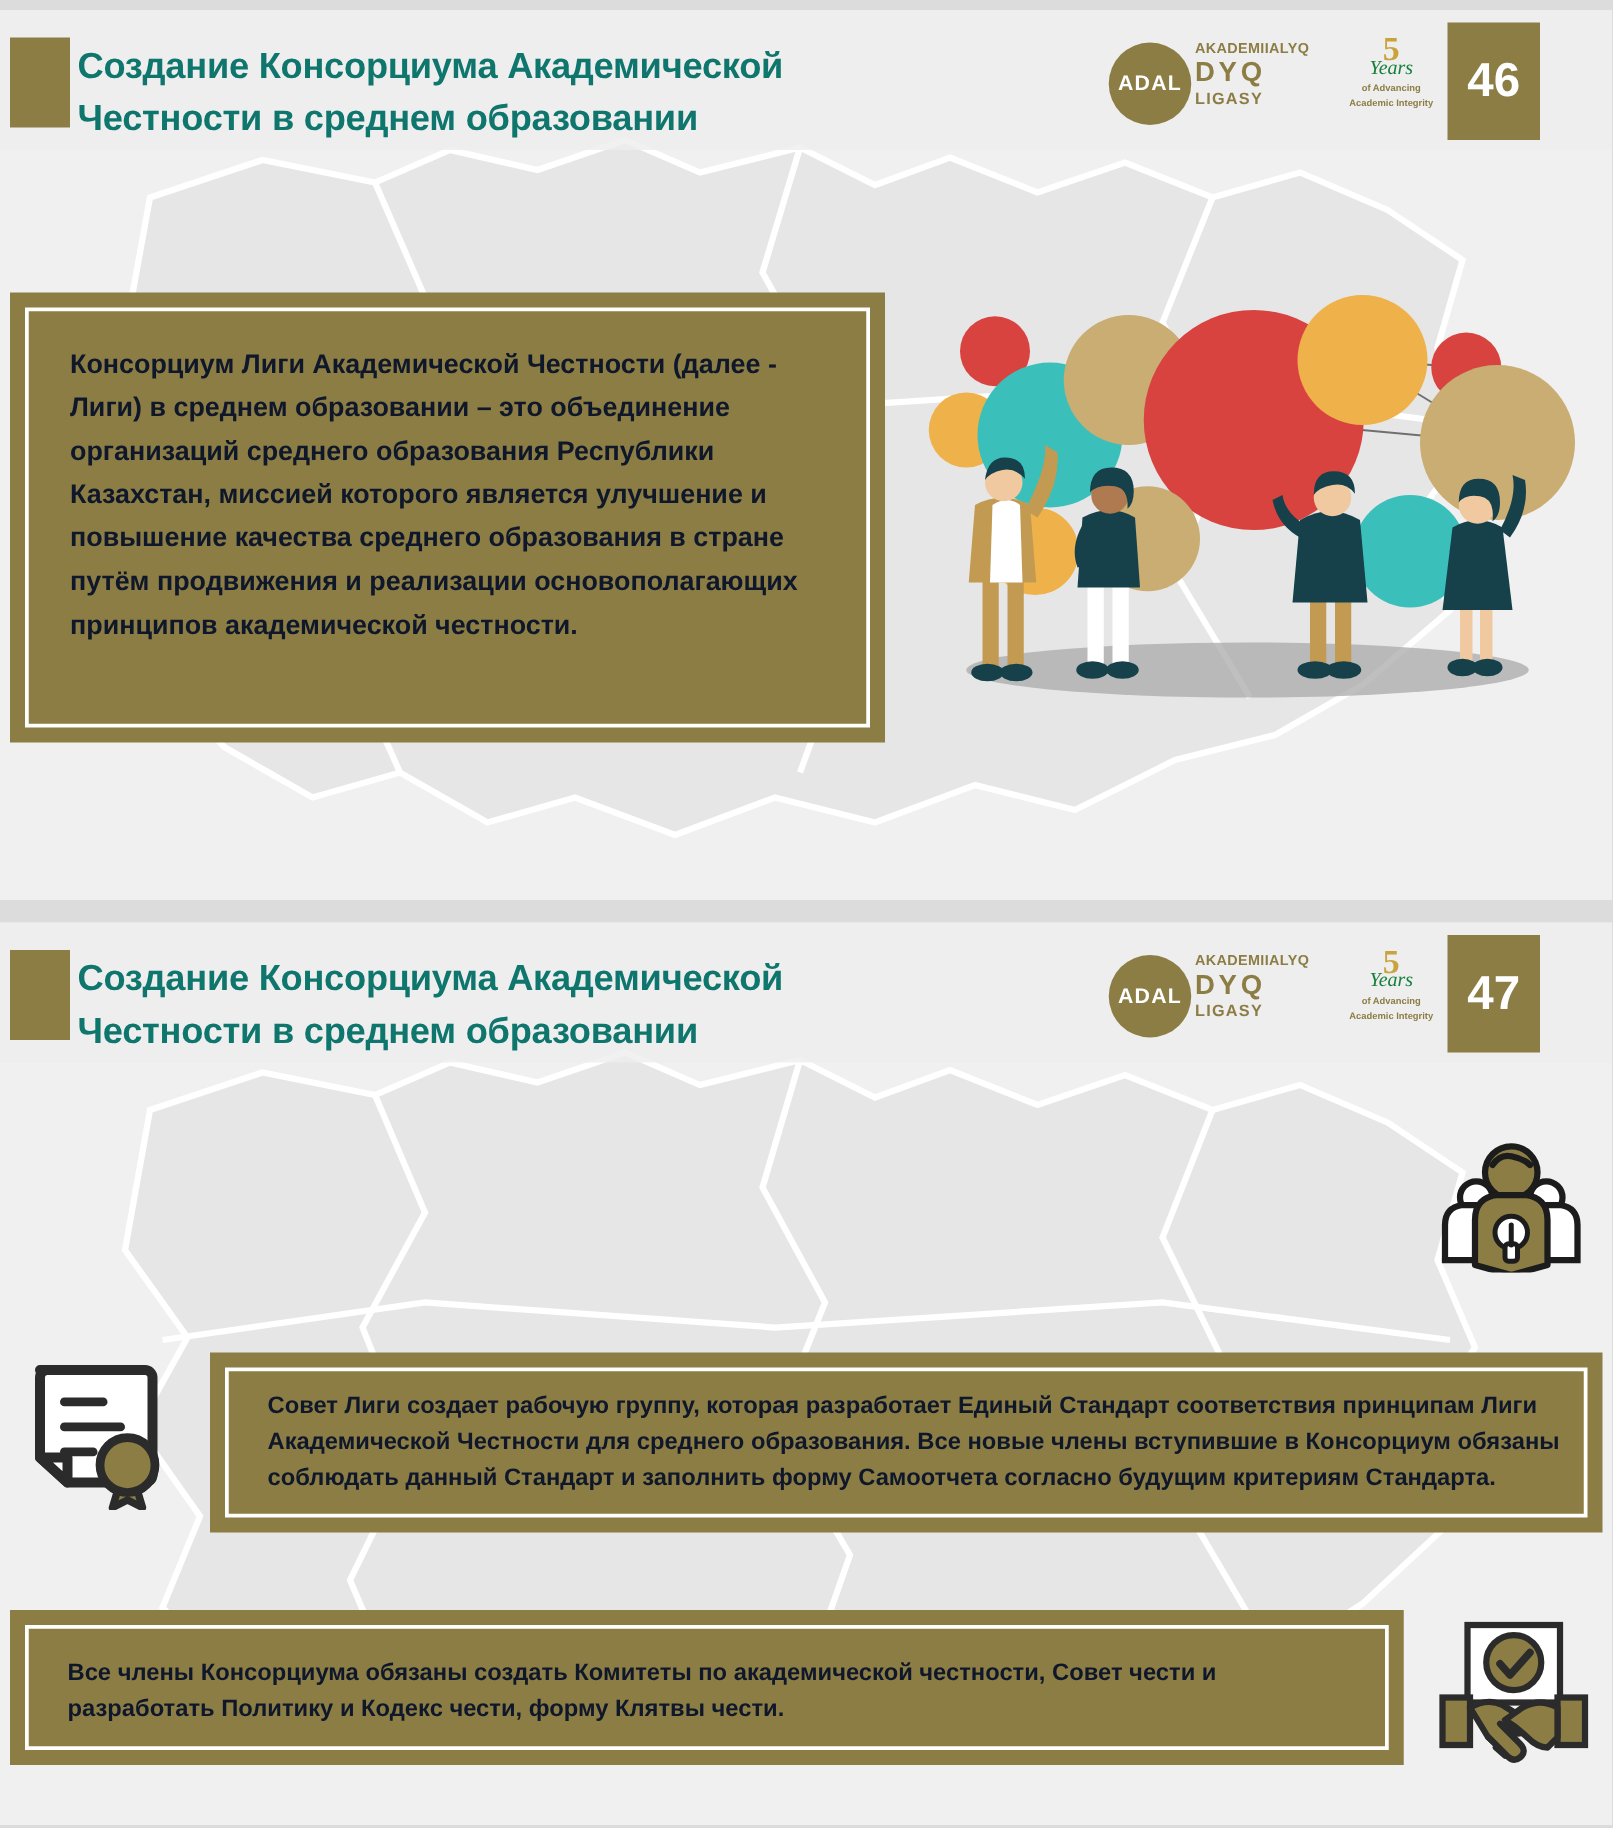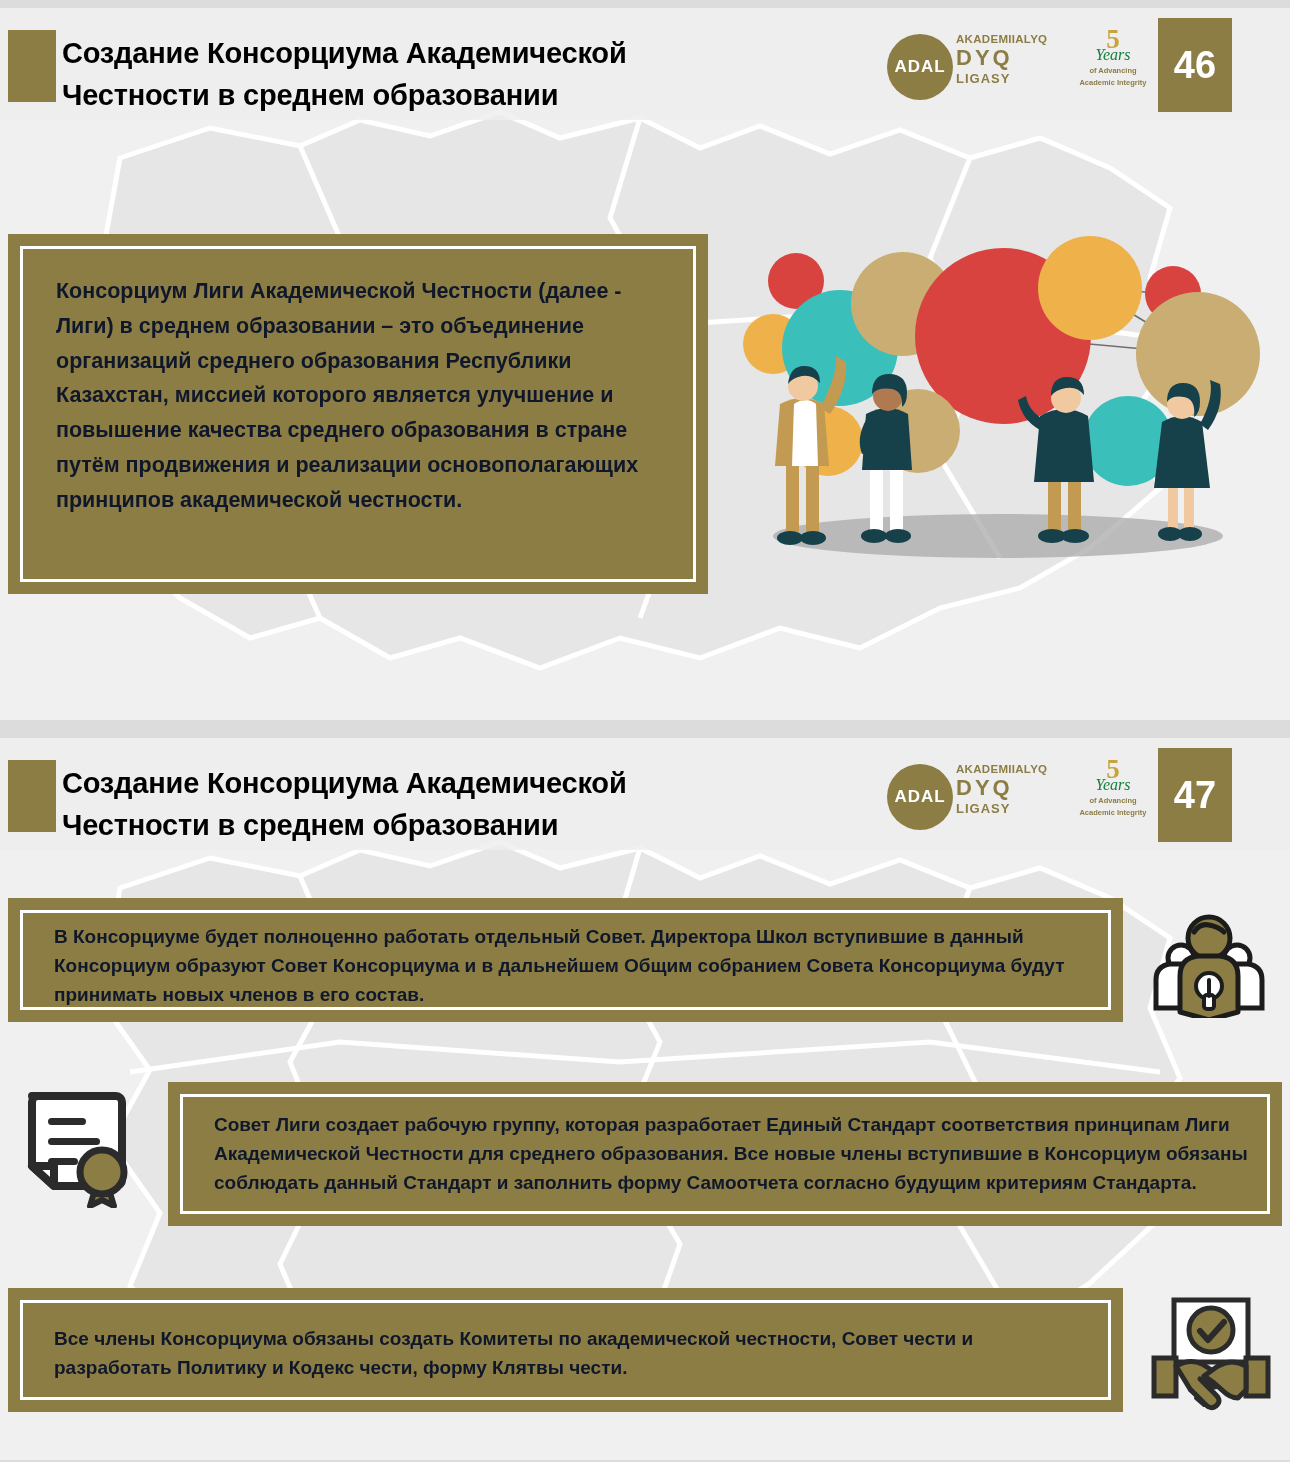--- a/index.html
+++ b/index.html
@@ -51,21 +51,21 @@
     width: 48px; height: 72px;
     background: #8c7d45;
   }
   .hdr-title {
     position: absolute;
     left: 62px; top: 24px;
     width: 780px;
     font-size: 29px;
     font-weight: bold;
     line-height: 1.45;
-    color: #000000;
+    color: #0f766e;
     letter-spacing: -0.2px;
   }
   .hdr-title .l2 { display: block; }
 
   
   .logo-block {
     position: absolute;
     left: 884px; top: 22px;
     width: 175px; height: 74px;
   }
@@ -355,24 +355,20 @@
       <div class="badge5">
         <div class="num5">5</div>
         <div class="years">Years</div>
         <div class="sub">of Advancing</div>
         <div class="sub">Academic Integrity</div>
       </div>
 
       <div class="pagenum">47</div>
     </div>
 
-    <div class="panel" id="p2">
-      <div class="inner"></div>
-      <div class="ptext">В Консорциуме будет полноценно работать отдельный Совет. Директора Школ вступившие в данный Консорциум образуют Совет Консорциума и в дальнейшем Общим собранием Совета Консорциума будут принимать новых членов в его состав.</div>
-    </div>
     <div class="s2icon" id="icon-council">
       <svg viewBox="0 0 118 118">
         <path d="M18,58 a13,13 0 1,1 26,0 a13,13 0 1,1 -26,0" fill="#ffffff" stroke="#1c1c1c" stroke-width="5"></path>
         <path d="M6,108 v-28 q0,-14 14,-16 h22 q14,2 14,16 v28 z" fill="#ffffff" stroke="#1c1c1c" stroke-width="5"></path>
         <path d="M74,58 a13,13 0 1,1 26,0 a13,13 0 1,1 -26,0" fill="#ffffff" stroke="#1c1c1c" stroke-width="5"></path>
         <path d="M62,108 v-28 q0,-14 14,-16 h22 q14,2 14,16 v28 z" fill="#ffffff" stroke="#1c1c1c" stroke-width="5"></path>
         <circle cx="59" cy="38" r="21" fill="#8c7d45" stroke="#1c1c1c" stroke-width="5"></circle>
         <path d="M44,32 q6,-9 15,-7 q10,2 15,7" fill="none" stroke="#1c1c1c" stroke-width="5" stroke-linecap="round"></path>
         <path d="M30,112 v-36 q0,-18 18,-20 h22 q18,2 18,20 v36 l-29,8 z" fill="#8c7d45" stroke="#1c1c1c" stroke-width="5" stroke-linejoin="round"></path>
         <circle cx="59" cy="86" r="13" fill="#ffffff" stroke="#1c1c1c" stroke-width="4"></circle>

